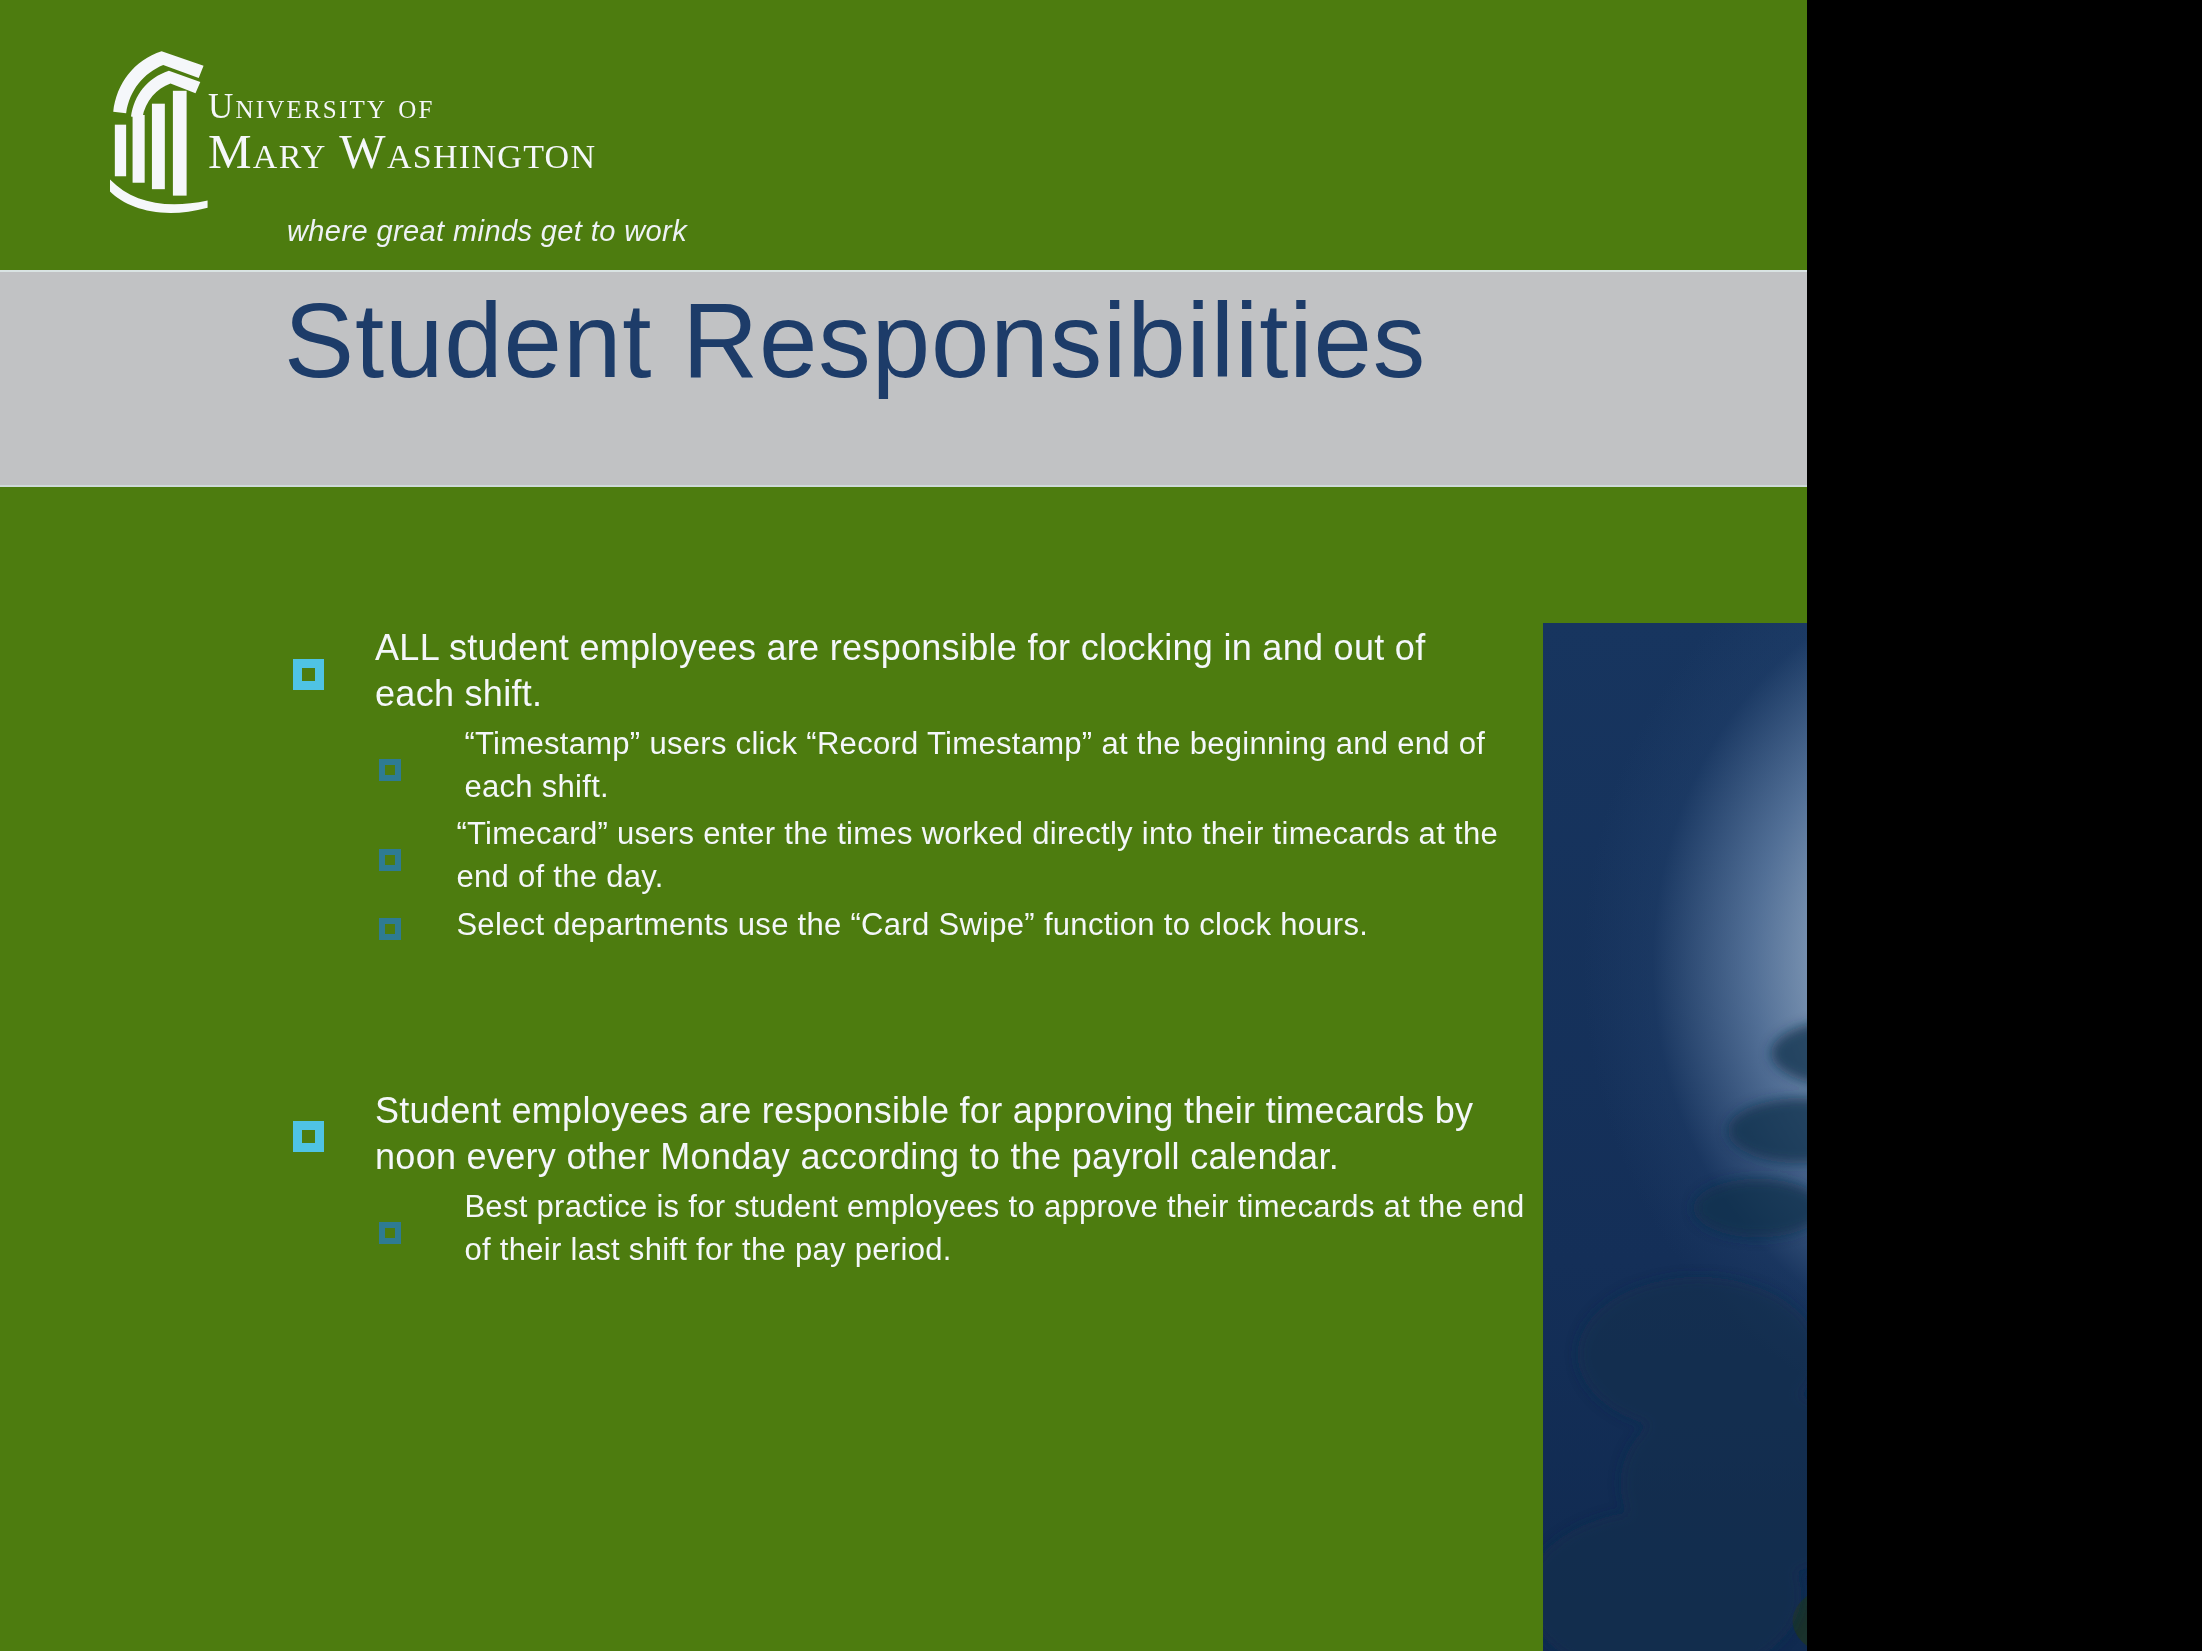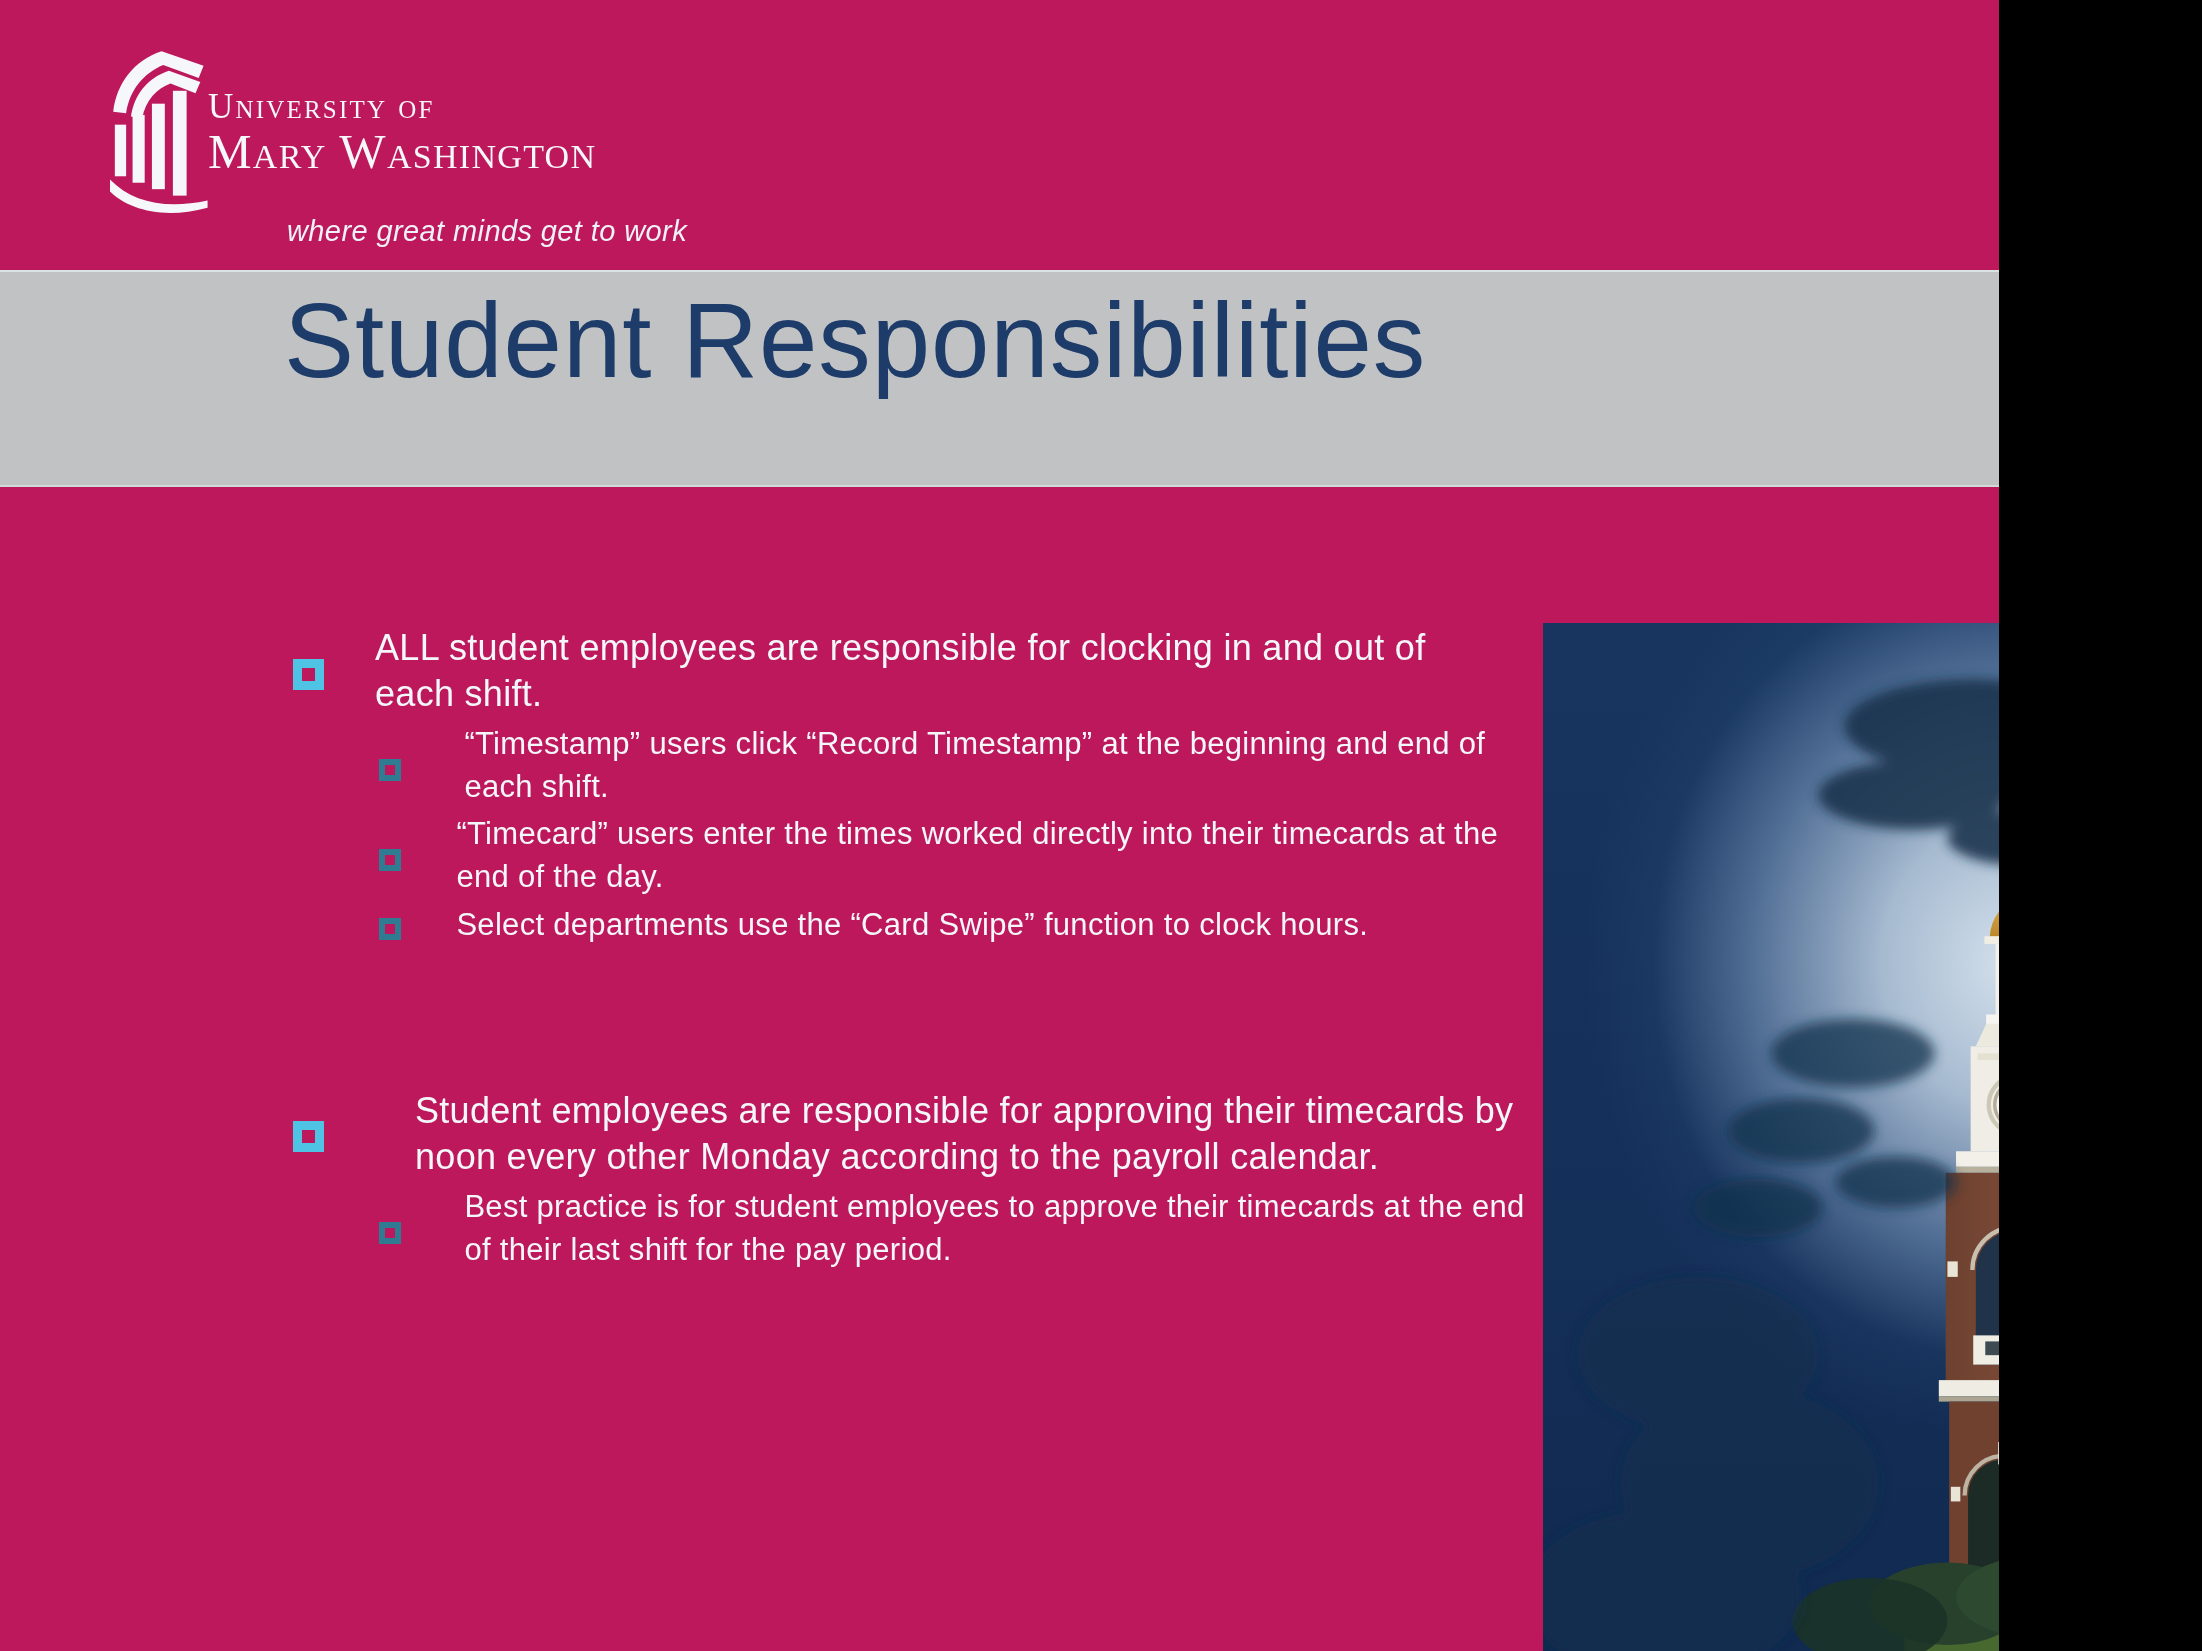--- a/index.html
+++ b/index.html
@@ -1,20 +1,20 @@
 <!DOCTYPE html>
 <html style="font-size:13.8px"><head>
 <meta charset="utf-8">
 <style>
   html, body { margin: 0; padding: 0; background: #000; }
   .slide {
     position: relative;
-    width: 1999px;
+    width: 1807px;
     height: 1652px;
-    background: #be185d;
+    background: #4d7c0f;
     overflow: hidden;
     font-family: "Liberation Sans", sans-serif;
   }
 
   
   .logo-block { position: absolute; left: 0; top: 0; width: 774px; height: 270px; }
   .logo-icon { position: absolute; left: 110px; top: 45px; width: 100px; height: 169px; }
   .logo-text { position: absolute; left: 208px; top: 89px; color: #f5f7fa; font-family: "Liberation Serif", serif; font-variant: small-caps; line-height: 1.0; }
   .logo-line1 { font-size: 35px; letter-spacing: 2.2px; }
   .logo-line2 { font-size: 49px; letter-spacing: 1.3px; margin-top: 3.4px; }
@@ -66,21 +66,21 @@
   .marker-l1 {
     flex: 0 0 auto; width: 31px; height: 31px; box-sizing: border-box;
     border: 9.5px solid #4fc3e4; margin-top: 6px; margin-right: 51px;
   }
   .marker-l2 {
     flex: 0 0 auto; width: 22.4px; height: 22.4px; box-sizing: border-box;
     border: 6px solid #2e7b92; margin-top: 9.5px; margin-right: 55px;
   }
   .gap-sub { margin-top: 5.2px; gap: 8px; }
   .gap-sub2 { margin-top: 4.3px; }
-  .gap-group2 { margin-top: 142px; gap: 40px; }
+  .gap-group2 { margin-top: 142px; }
   .gap-group3 { margin-top: 89px; }
 </style>
 </head>
 <body>
 
 <div class="slide">
 
   <div class="logo-block">
     <svg class="logo-icon" viewBox="0 0 124 204" aria-hidden="true">
       <g fill="#f5f7fa">

